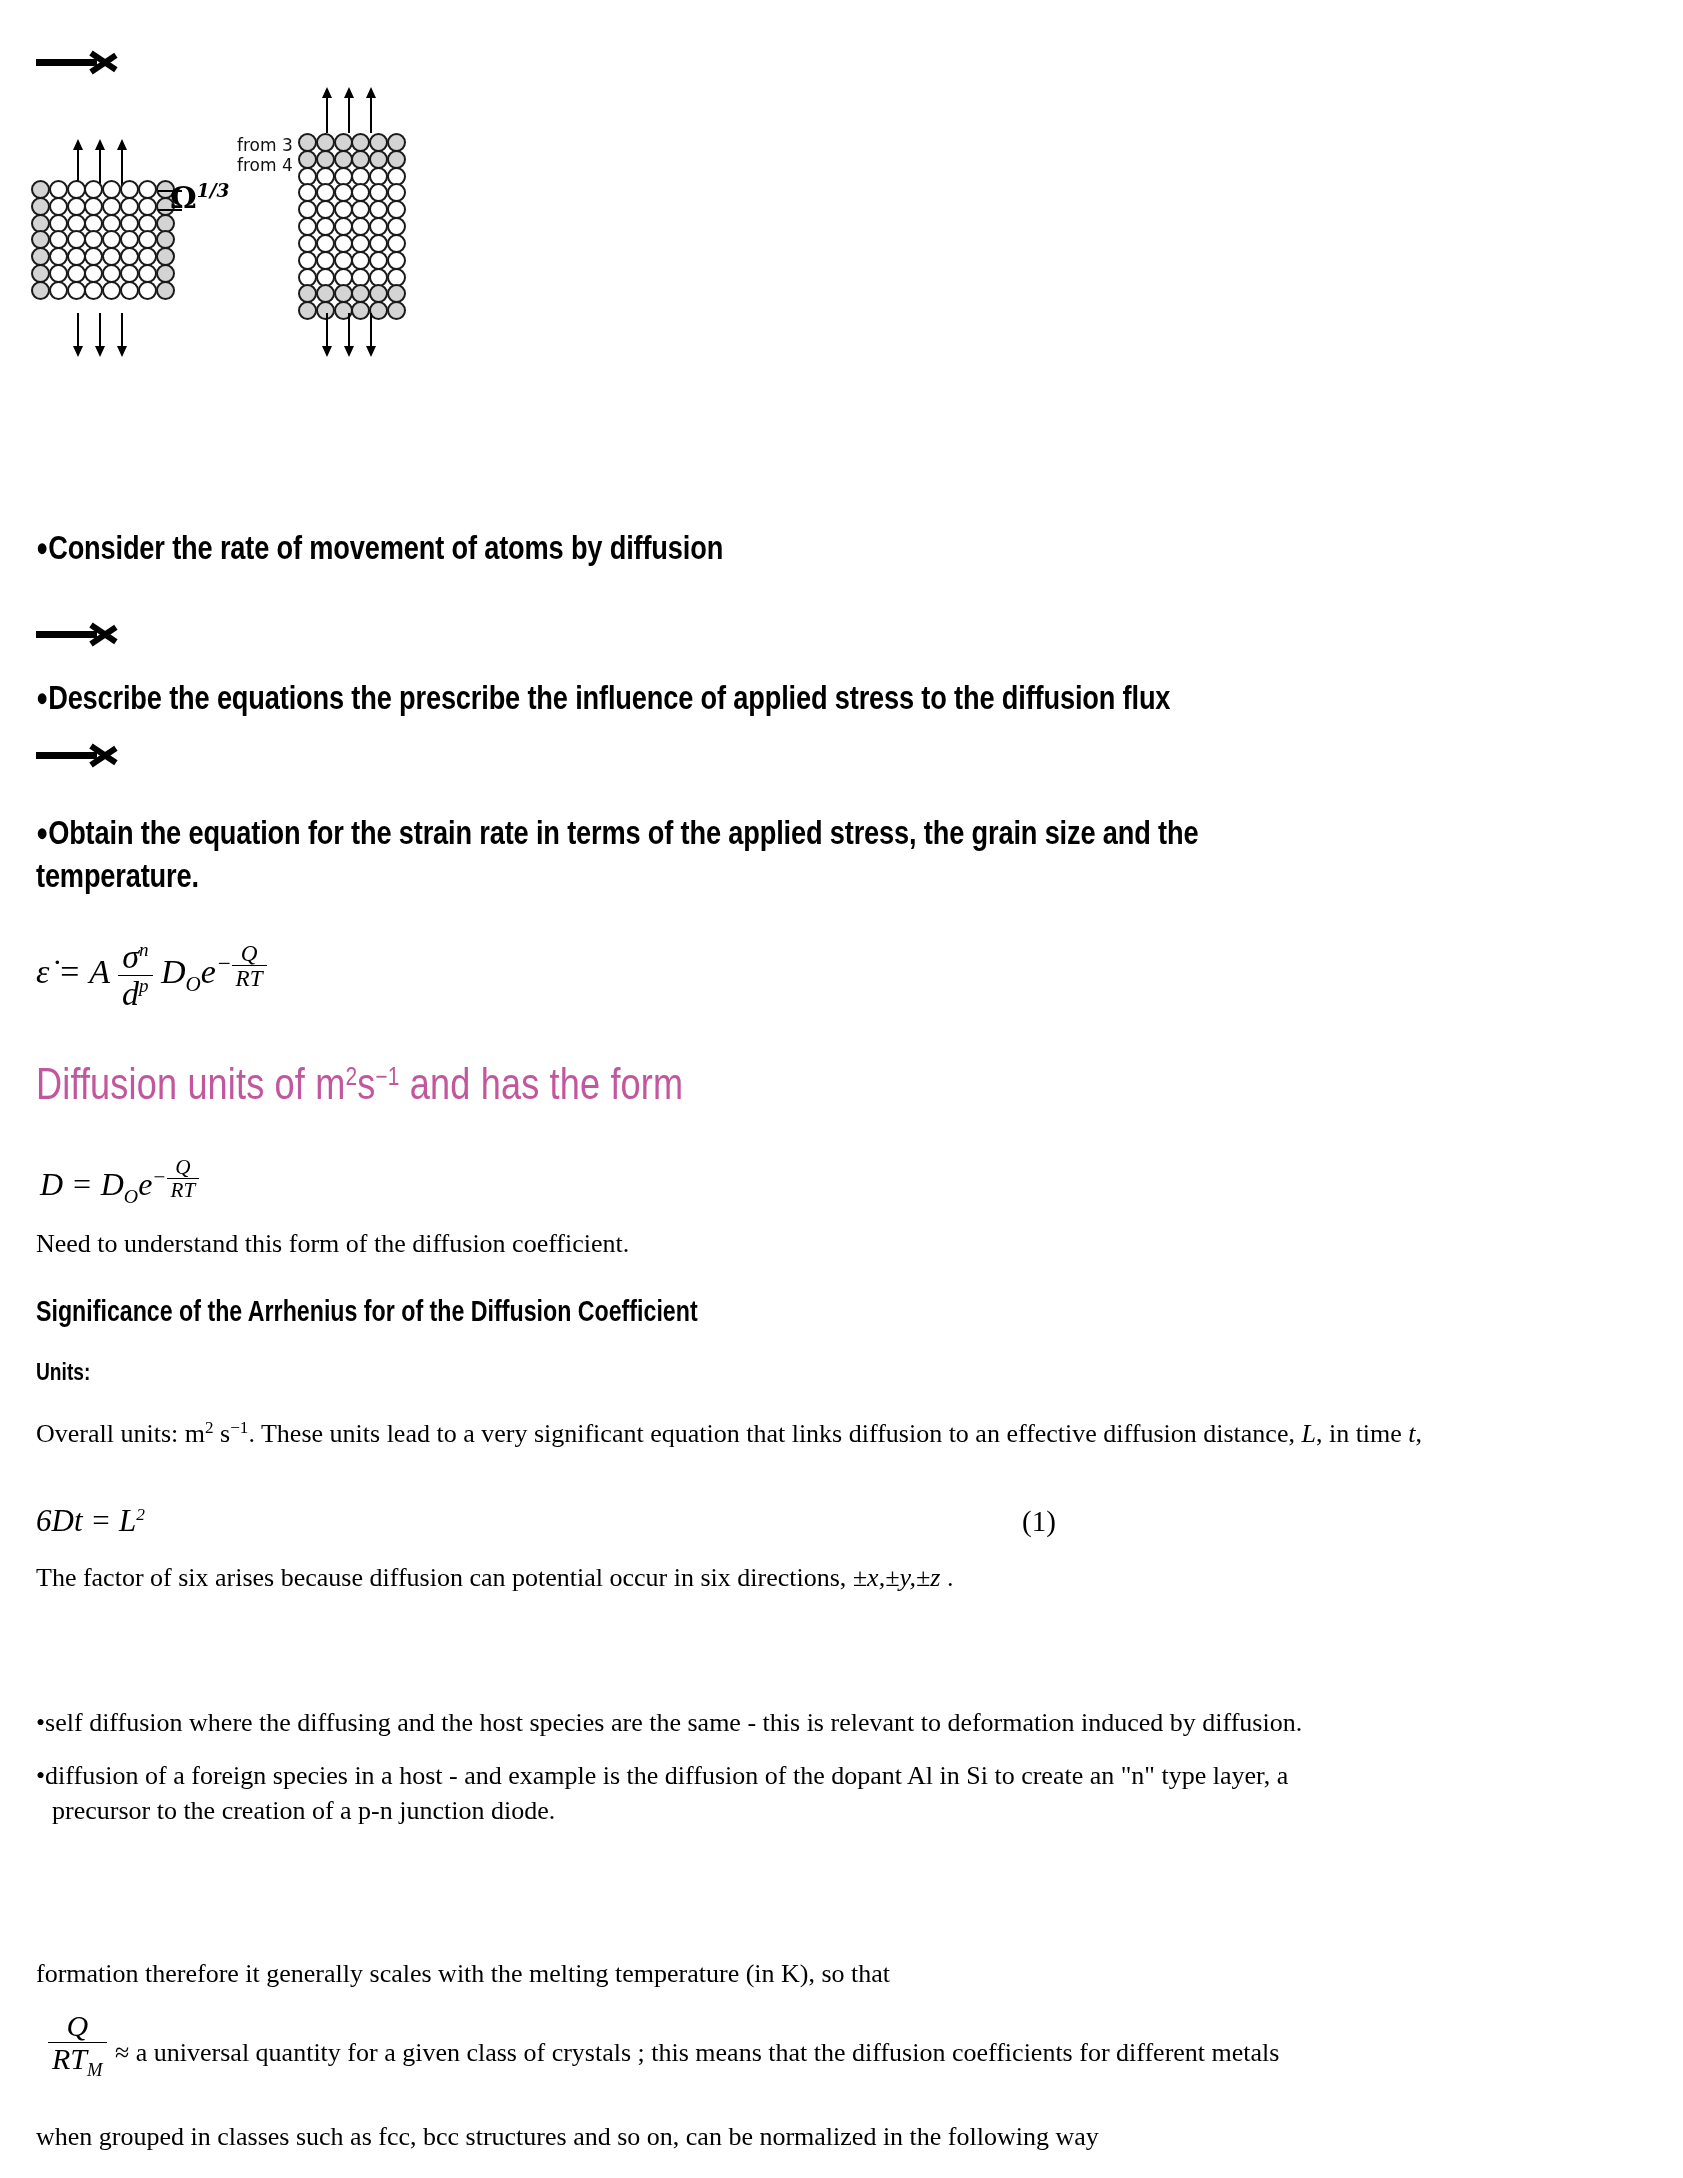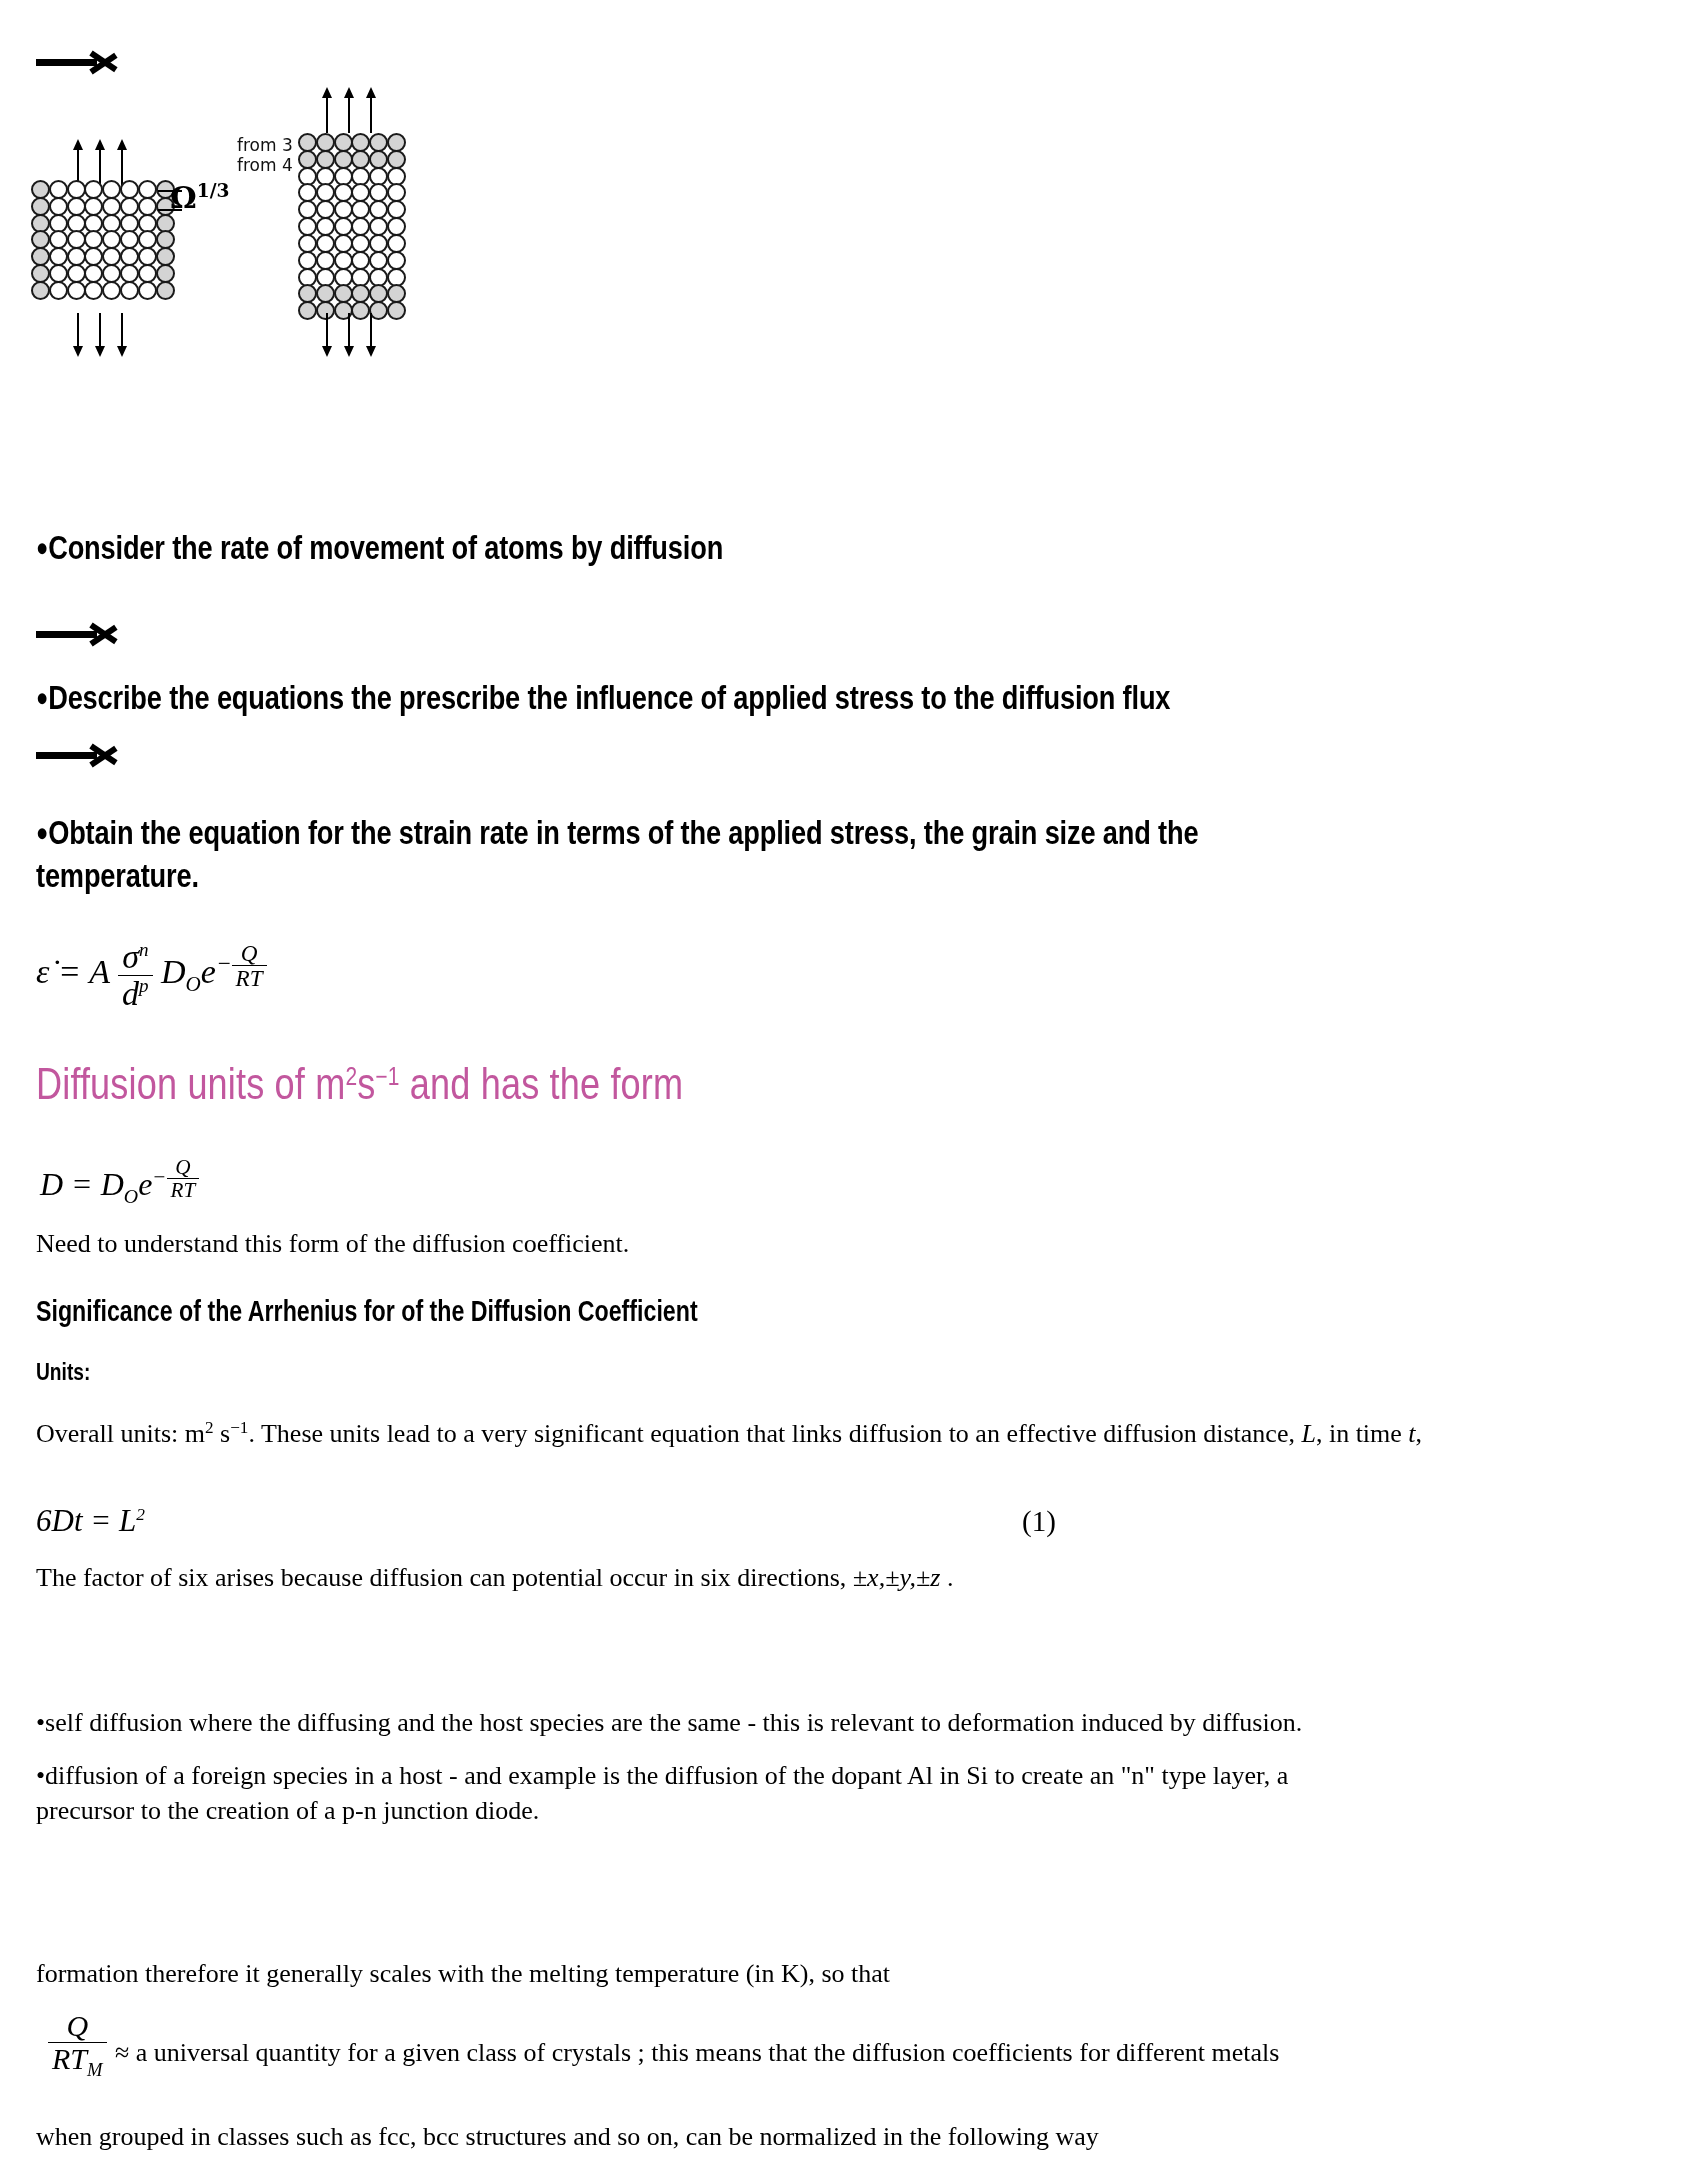--- a/index.html
+++ b/index.html
@@ -107,21 +107,21 @@
     white-space: nowrap;
   }
 
   .omega-label {
     position: absolute;
     font-family: "DejaVu Serif", serif;
     font-weight: bold;
     font-size: 30px;
     white-space: nowrap;
   }
-  .omega-label sup { font-size: 0.62em; }
+  .omega-label sup { font-size: 0.62em; font-style: italic; }
 
   
   .bullet-line {
     position: absolute;
     font-size: 34px;
     line-height: 44px;
     letter-spacing: -0.2px;
   }
   .bullet-line .bul { font-size: 0.75em; vertical-align: 0.12em; }
 
@@ -457,21 +457,21 @@
   </div>
 
 
   <div class="body-par" style="left:36px; top:1705px; width:1624px; white-space:nowrap;">
     <span>•</span><span>self diffusion where the diffusing and the host species are the same - this is relevant to deformation induced by diffusion.</span>
   </div>
 
   <div class="body-par" style="left:36px; top:1758px; width:1624px; white-space:nowrap;">
     <span>•</span><span>diffusion of a foreign species in a host - and example is the diffusion of the dopant Al in Si to create an "n" type layer, a</span>
   </div>
-  <div class="body-par" style="left:36px; top:1793px; width:1624px; white-space:nowrap;">precursor to the creation of a p-n junction diode.</div>
+  <div class="body-par" style="left:52px; top:1793px; width:1624px; white-space:nowrap;">precursor to the creation of a p-n junction diode.</div>
 
 
 
   <div class="body-par" style="left:36px; top:1956px; width:1624px; white-space:nowrap;">formation therefore it generally scales with the melting temperature (in K), so that</div>
 
   <div class="math" style="left:48px; top:2010px; font-size:30px;">
     <span class="frac">
       <span class="num">Q</span>
       <span class="den"><span>RT</span><span class="msub">M</span></span>
     </span>

